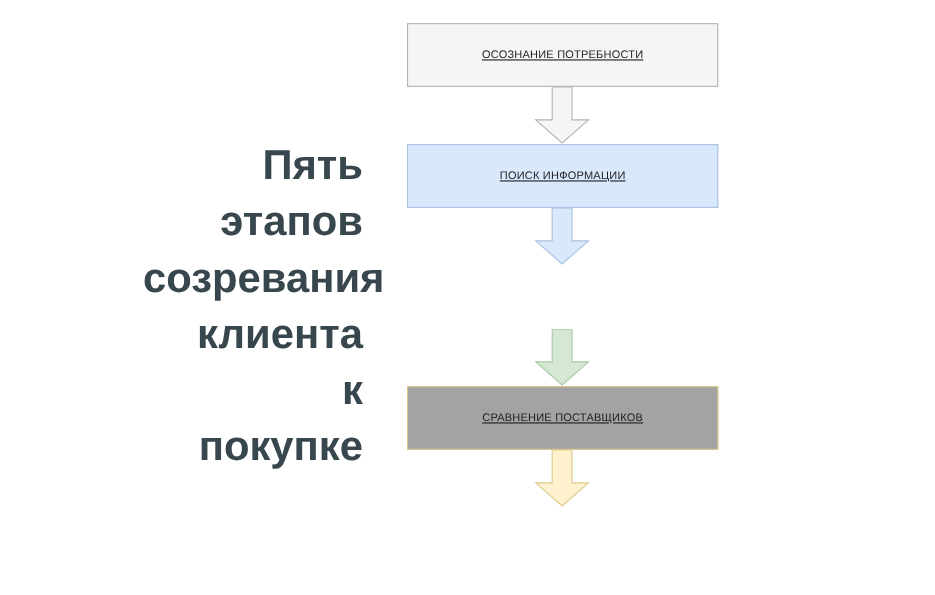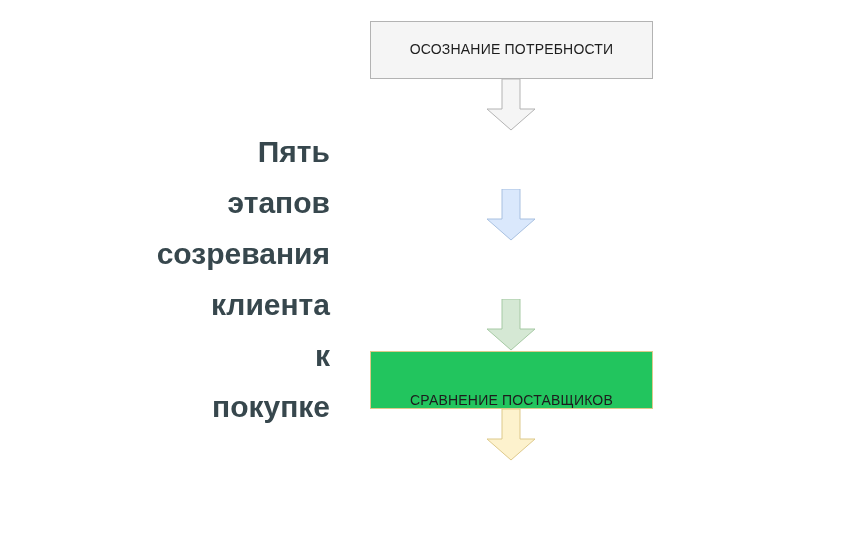--- a/index.html
+++ b/index.html
@@ -23,21 +23,21 @@
     background: #ffffff;
   }
 
   
   #heading {
     position: absolute;
     left: 130px;
     top: 126px;
     width: 200px;
     text-align: right;
-    font-size: 30px;
+    font-size: 38px;
     line-height: 51px;
     font-weight: bold;
     color: #37474d;
     letter-spacing: 0px;
     white-space: pre-line;
   }
 
   
   #flow {
     position: absolute;
@@ -52,32 +52,33 @@
     left: 0;
     width: 283px;
     height: 58px;
     box-sizing: border-box;
     border: 1px solid #b0b0b0;
     display: flex;
     align-items: center;
     justify-content: center;
   }
   .stage-label {
-    font-size: 14px;
+    font-size: 10px;
     color: #1d1d1d;
     letter-spacing: 0.2px;
     text-align: center;
     line-height: 1.1;
     padding: 0 8px;
+    text-decoration: underline;
   }
 
   .stage.s0 { top: 0px;   background: #f5f5f5; border-color: #b3b3b3; }
   .stage.s1 { top: 110px; background: #dae8fc; border-color: #a8c0e0; }
   .stage.s2 { top: 220px; background: #d5e8d4; border-color: #a6c9a4; }
-  .stage.s3 { top: 330px; background: #22c55e; border-color: #ddc98b; align-items: flex-end; }
+  .stage.s3 { top: 330px; background: #a3a3a3; border-color: #ddc98b; }
   .stage.s4 { top: 440px; background: #f8cecc; border-color: #d98e8d; }
 
   
   .arrow {
     position: absolute;
     left: 111px;
     width: 60px;
     height: 52px;
   }
   .arrow.a0 { top: 58px; }
@@ -104,20 +105,23 @@
     <div class="stage s0">
       <span class="stage-label">ОСОЗНАНИЕ ПОТРЕБНОСТИ</span>
     </div>
 
     <div class="arrow a0">
       <svg viewBox="0 0 60 52" xmlns="http://www.w3.org/2000/svg">
         <polygon points="21,0 39,0 39,30 54,30 30,51 6,30 21,30" fill="#f5f5f5" stroke="#b3b3b3" stroke-width="1"></polygon>
       </svg>
     </div>
 
+    <div class="stage s1">
+      <span class="stage-label">ПОИСК ИНФОРМАЦИИ</span>
+    </div>
 
     <div class="arrow a1">
       <svg viewBox="0 0 60 52" xmlns="http://www.w3.org/2000/svg">
         <polygon points="21,0 39,0 39,30 54,30 30,51 6,30 21,30" fill="#dae8fc" stroke="#a8c0e0" stroke-width="1"></polygon>
       </svg>
     </div>
 
 
     <div class="arrow a2">
       <svg viewBox="0 0 60 52" xmlns="http://www.w3.org/2000/svg">

